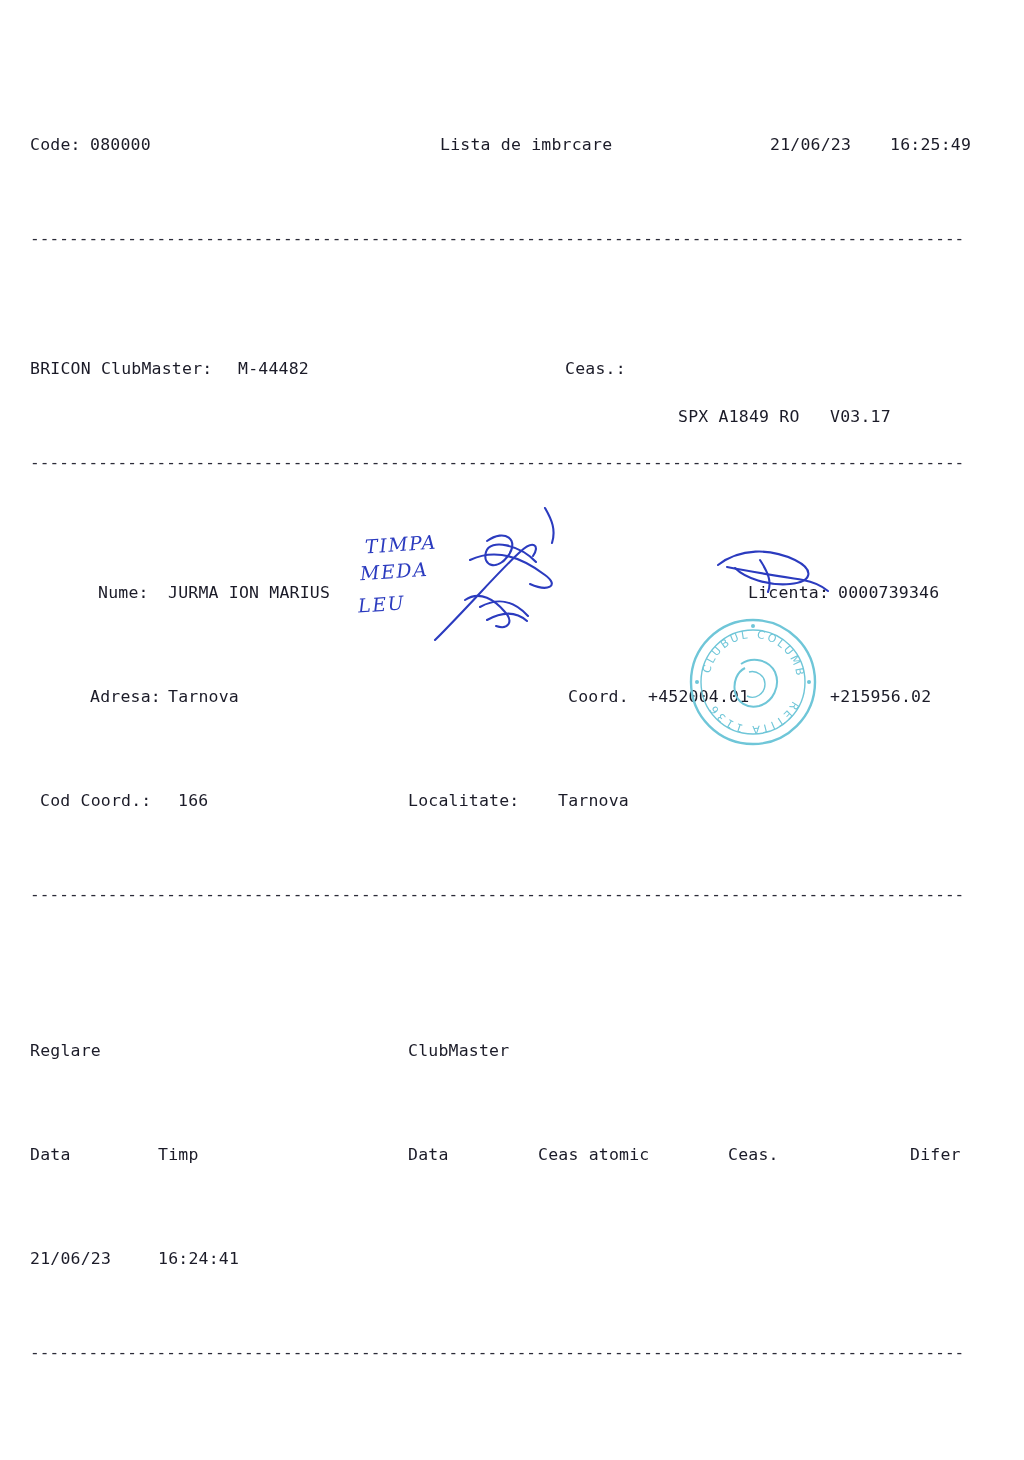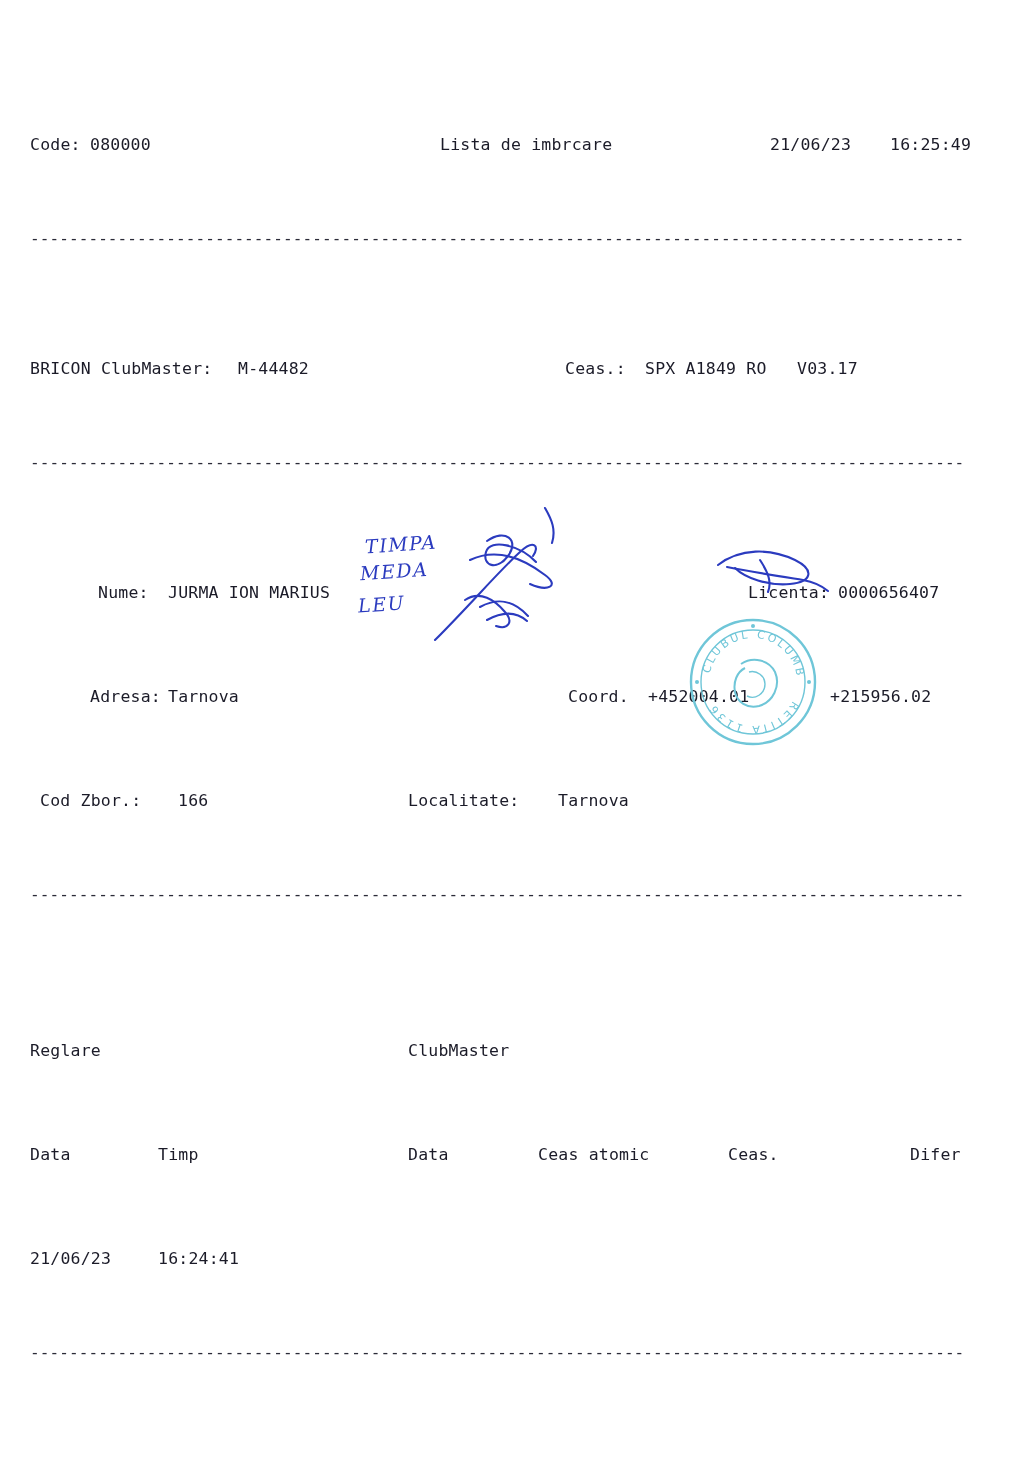--- a/index.html
+++ b/index.html
@@ -91,43 +91,43 @@
       <span class="c" style="left:860px;">16:25:49</span>
     </div>
 
     <div class="rule"><span>------------------------------------------------------------------------------------------------</span></div>
 
     
     <div class="row">
       <span class="c" style="left:0px;">BRICON ClubMaster:</span>
       <span class="c" style="left:208px;text-align:right;">M-44482</span>
       <span class="c" style="left:535px;">Ceas.:</span>
-      <span class="c" style="left:615px;">SPX A1849 RO   V03.17</span>
+      <span class="c" style="left:648px;margin-top:48px;">SPX A1849 RO   V03.17</span>
     </div>
 
     <div class="rule"><span>------------------------------------------------------------------------------------------------</span></div>
 
     
     <div class="row">
       <span class="c" style="left:68px;">Nume:</span>
       <span class="c" style="left:138px;">JURMA ION MARIUS</span>
       <span class="c" style="left:718px;">Licenta:</span>
-      <span class="c" style="left:808px;">0000656407</span>
+      <span class="c" style="left:808px;">0000739346</span>
     </div>
 
     <div class="row">
       <span class="c" style="left:60px;">Adresa:</span>
       <span class="c" style="left:138px;">Tarnova</span>
       <span class="c" style="left:538px;">Coord.</span>
       <span class="c" style="left:618px;">+452004.01</span>
       <span class="c" style="left:800px;">+215956.02</span>
     </div>
 
     <div class="row">
-      <span class="c" style="left:10px;">Cod Zbor.:</span>
+      <span class="c" style="left:10px;">Cod Coord.:</span>
       <span class="c" style="left:148px;">166</span>
       <span class="c" style="left:378px;">Localitate:</span>
       <span class="c" style="left:528px;">Tarnova</span>
     </div>
 
     <div class="rule"><span>------------------------------------------------------------------------------------------------</span></div>
 
     
 
     <div class="row">

